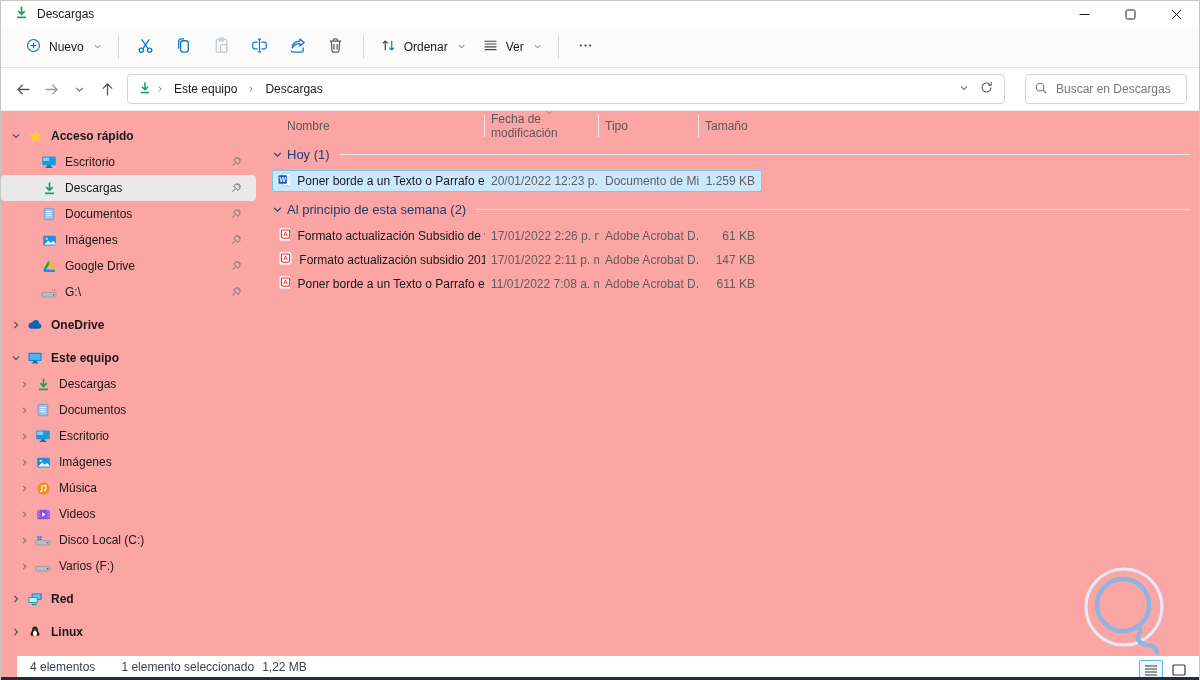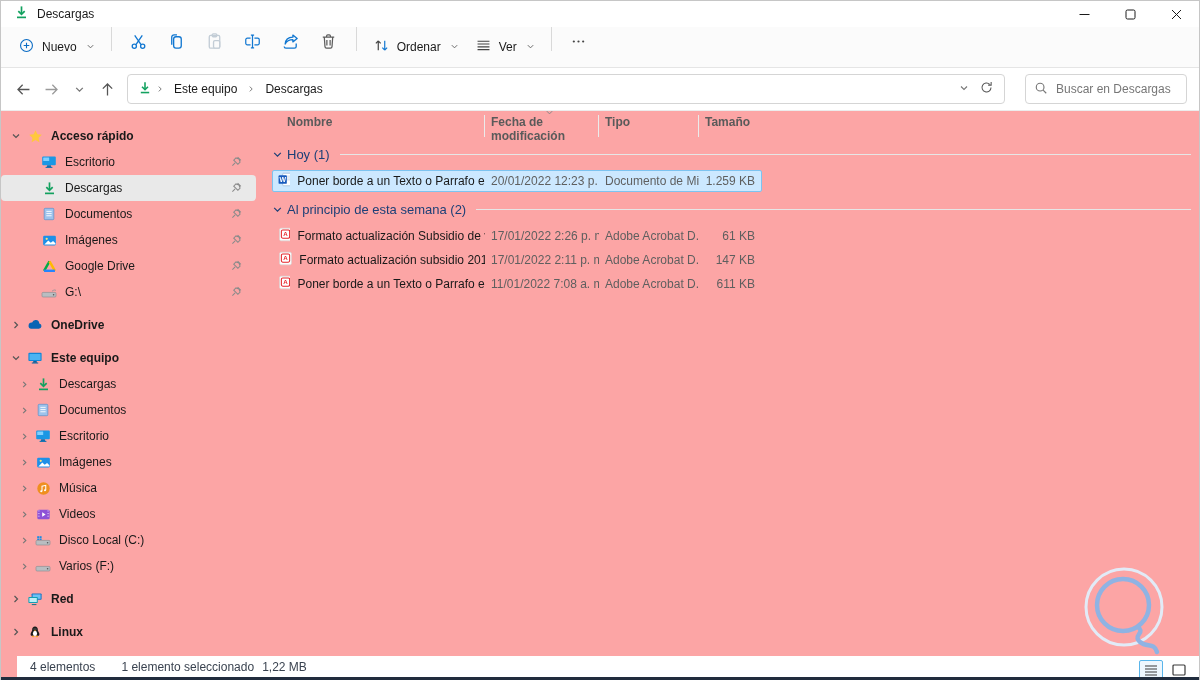--- a/index.html
+++ b/index.html
@@ -8,21 +8,21 @@
   .window { position:relative; width:1200px; height:680px; background:#fca5a5; border:1px solid #c6c6c6; border-bottom:none; overflow:hidden; }
   .window-edge { position:absolute; left:0; right:0; bottom:0; height:3px; background:#212c3d; z-index:30; }
 
   
   .titlebar { height:26px; display:flex; align-items:center; padding-left:13px; background:#fff; }
   .titlebar .app-title { margin-left:8px; font-size:12px; color:#1a1a1a; }
   .win-controls { margin-left:auto; display:flex; height:100%; }
   .win-btn { width:46px; height:100%; display:flex; align-items:center; justify-content:center; }
 
   
-  .toolbar { height:41px; display:flex; background:#fbfbfb; border-bottom:1px solid #e5e5e5; padding-left:9px; }
+  .toolbar { height:41px; display:flex; align-items:center; background:#fbfbfb; border-bottom:1px solid #e5e5e5; padding-left:16px; }
   .tb-btn { display:flex; align-items:center; gap:7px; padding:6px 8px; border-radius:4px; color:#1a1a1a; }
   .tb-iconbtn { width:38px; height:32px; display:flex; align-items:center; justify-content:center; border-radius:4px; }
   .tb-sep { width:1px; height:24px; background:#d9d9d9; margin:0 8px; }
   .chev-sm { margin-left:2px; }
 
   
   .navbar { height:43px; display:flex; align-items:center; background:#fff; border-bottom:1px solid #ececec; padding:0 12px 0 8px; }
   .nav-btn { width:28px; height:28px; display:flex; align-items:center; justify-content:center; border-radius:4px; }
   .addressbar { margin-left:6px; height:30px; flex:1; max-width:905px; border:1px solid #d5d5d5; border-radius:4px; background:#fff; display:flex; align-items:center; padding:0 6px 0 10px; gap:4px; }
   .crumb { padding:3px 6px; border-radius:3px; color:#1a1a1a; }
@@ -42,21 +42,21 @@
   .lvl1a { padding-left:36px; }          
   .lvl1b { padding-left:16px; }          
   .srow.sel { background:#e9e9e9; }
   .pin { position:absolute; right:14px; top:7px; }
   .sgap { height:7px; }
 
   
   .main { flex:1; position:relative; padding:2px 8px 0 6px; }
   .col-grid { display:grid; grid-template-columns:212px 114px 100px 64px; }
   .colheaders { position:relative; height:22px; align-items:center; color:#5a5a5a; margin-bottom:6px; }
-  .colheaders .ch { padding-left:15px; position:relative; height:22px; display:flex; align-items:flex-start;font-weight:bold; }
+  .colheaders .ch { padding-left:15px; position:relative; height:22px; display:flex; align-items:center; }
   .colheaders .ch + .ch { border-left:1px solid #ebebeb; padding-left:6px; }
   .sort-chip { position:absolute; top:-9px; left:60px; }
   .group-header { display:flex; align-items:center; height:20px; margin:7px 0 6px; color:var(--group_header); font-size:13px; }
   .group-header .gchev { margin-right:4px; display:flex; }
   .group-header .rule { flex:1; height:1px; background:#e6e6e6; margin-left:10px; }
   .filerow { height:22px; align-items:center; border:1px solid transparent; border-radius:2px; margin-bottom:2px; width:490px; }
   .filerow.sel { background:var(--selection_bg); border-color:var(--selection_border); }
   .fcell { overflow:hidden; white-space:nowrap; }
   .fname { display:flex; align-items:center; gap:7px; padding-left:5px; color:#191919; }
   .fname span { overflow:hidden; white-space:nowrap; }

